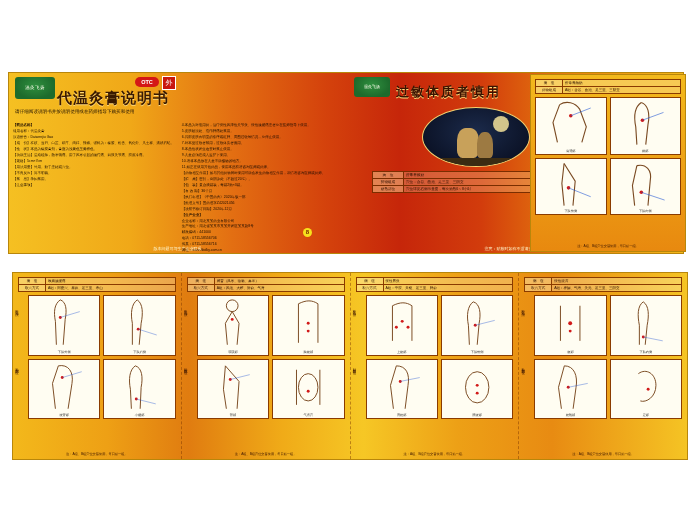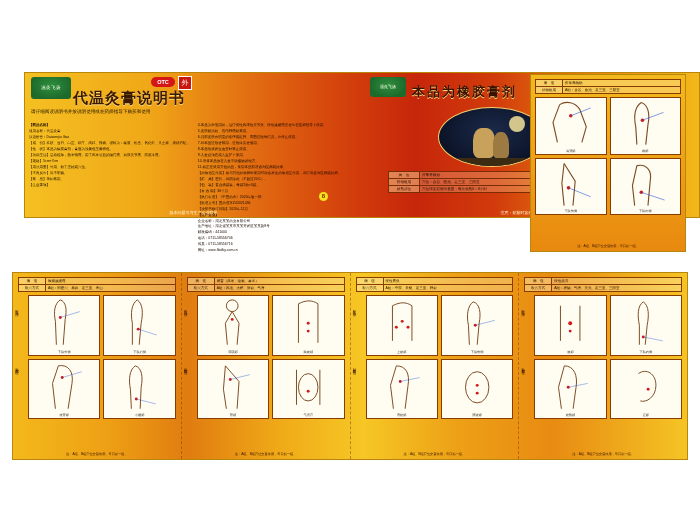--- a/index.html
+++ b/index.html
@@ -1,20 +1,20 @@
 <!DOCTYPE html>
 <html><head>
 <meta charset="utf-8">
 <style>
   html,body{margin:0;padding:0;background:#ffffff;}
   body{width:700px;height:525px;font-family:"Liberation Sans",sans-serif;overflow:hidden;}
   .page{position:relative;width:700px;height:525px;background:#fff;}
 
   
-  .top-sheet{position:absolute;left:24px;top:72px;width:676px;height:146px;
+  .top-sheet{position:absolute;left:8px;top:72px;width:676px;height:182px;
     background:linear-gradient(90deg,#f5c022 0%,#f0a818 18%,#e36f12 33%,#d4420c 47%,#c6260a 58%,#d23c0c 70%,#e8820f 84%,#f3b81b 100%);
     border:1px solid #b8860b;box-sizing:border-box;display:flex;}
   .top-left{width:50%;height:100%;position:relative;box-sizing:border-box;padding:3px 4px;}
   .top-right{width:50%;height:100%;position:relative;box-sizing:border-box;padding:3px 4px;}
 
   .logo-badge{position:absolute;left:6px;top:4px;width:40px;height:22px;
     background:radial-gradient(ellipse at 50% 40%,#2f8f3e 0%,#1d6b2c 70%);border-radius:3px;
     color:#ffe;font-size:4.5px;text-align:center;line-height:22px;letter-spacing:.4px;}
   .otc-badge{position:absolute;left:126px;top:4px;width:24px;height:10px;background:#d41616;border-radius:5px;
     color:#fff;font-size:5.5px;text-align:center;line-height:10px;font-weight:bold;}
@@ -129,21 +129,21 @@
           <p>网址：www.hbdky.com.cn</p>
         </div>
       </div>
 
       <div class="bnum">8</div>
       <div class="footer-strip">版本问题可与生产企业联系</div>
     </div>
 
     <div class="top-right">
       <div class="logo-badge2">温灸飞扬</div>
-      <div class="title-right">本品为橡胶膏剂</div>
+      <div class="title-right">过敏体质者慎用</div>
 
       <div class="oval-art">
         <div class="moon"></div>
         <div class="fig"></div>
         <div class="fig2"></div>
         <div class="ground"></div>
       </div>
 
       <table class="right-table">
         <tbody>

